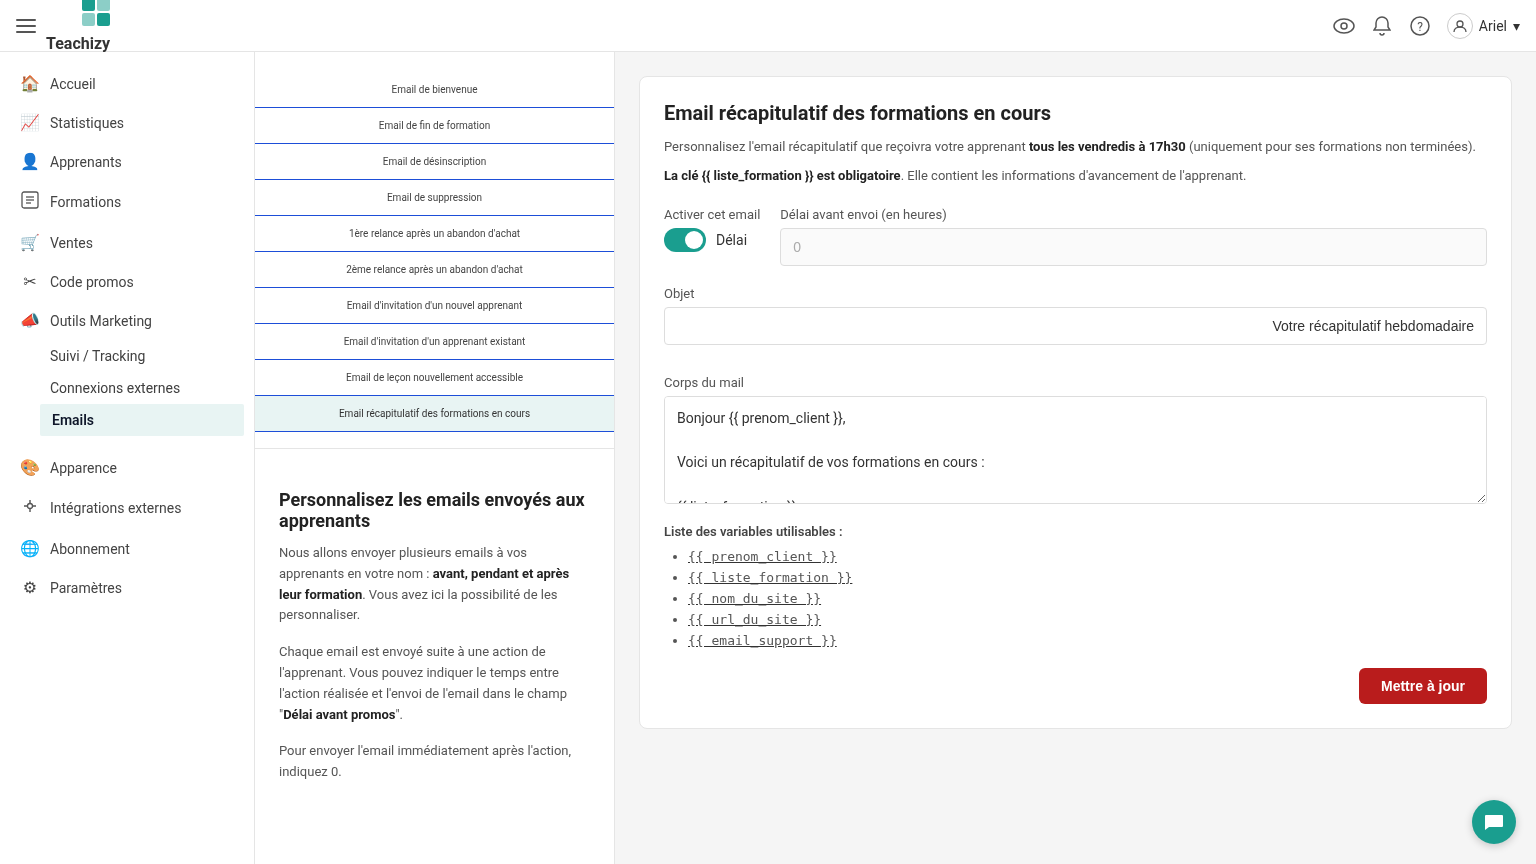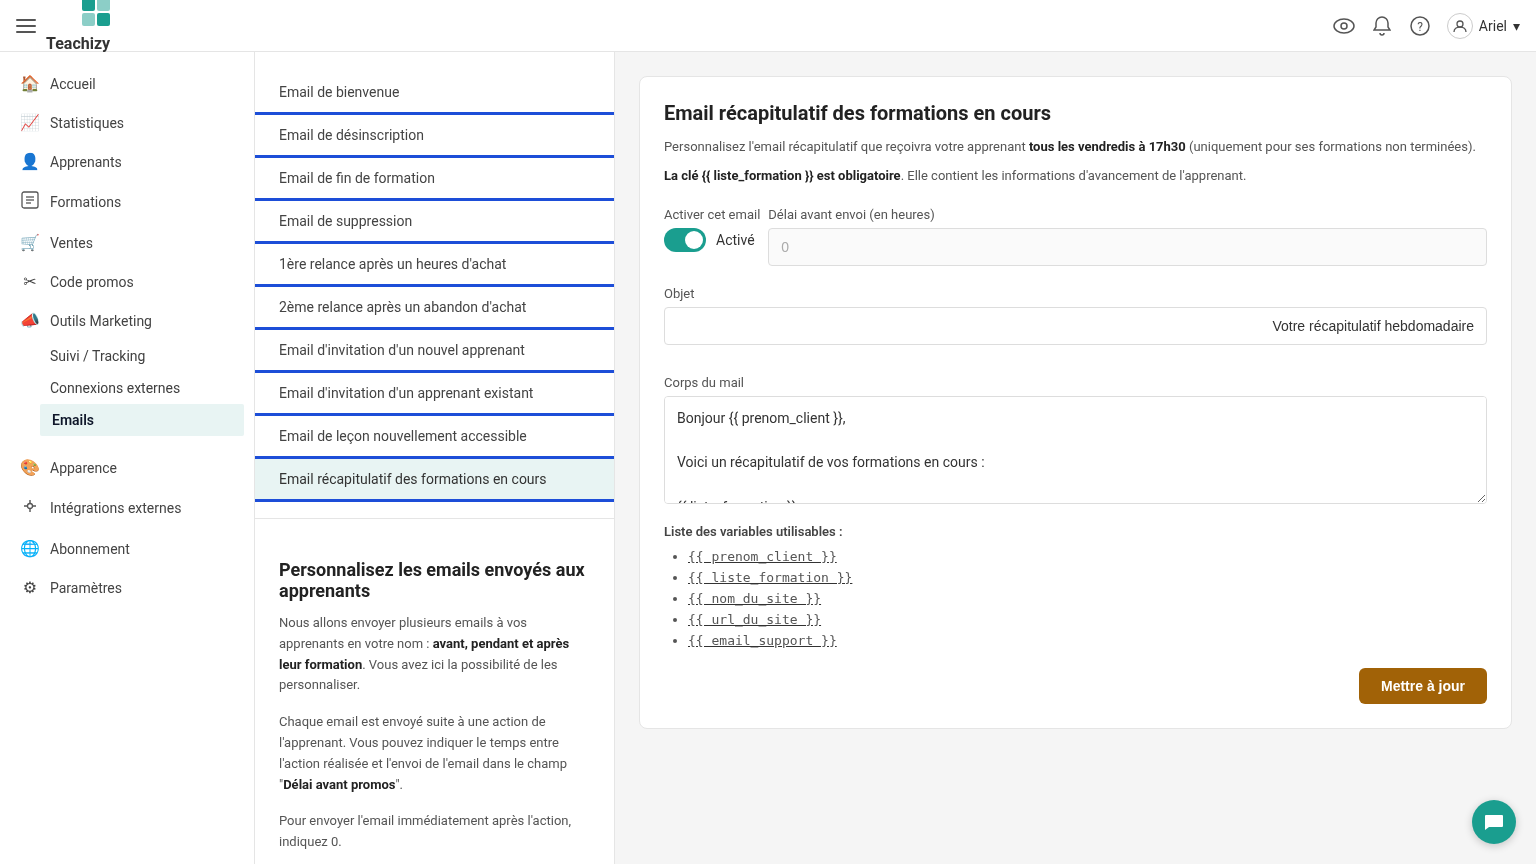--- a/index.html
+++ b/index.html
@@ -33,41 +33,41 @@
     }
     .sidebar-icon { font-size: 16px; width: 20px; text-align: center; flex-shrink: 0; }
     .sidebar-sub { padding: 8px 20px 8px 50px; cursor: pointer; color: #404040; font-size: 14px; }
     .sidebar-sub.active { background: #e8f4f3; color: #0f172a; font-weight: 600; border-radius: 2px; margin: 0 10px 0 40px; padding: 8px 12px; }
 
     
     .content { flex: 1; display: flex; overflow: hidden; background: #f5f5f5; }
 
     
     .middle-panel { width: 360px; background: #fff; border-right: 1px solid #e5e5e5; overflow-y: auto; padding: 20px 0; flex-shrink: 0; }
-    .email-list-item { padding: 12px 24px; cursor: pointer; color: #444; font-size: 14px; border-bottom: 3px solid #1d4ed8; }
+    .email-list-item { padding: 12px 24px; cursor: pointer; color: #444; font-size: 10px; border-bottom: 1px solid #1d4ed8; text-align: center; }
     .email-list-item.selected { background: #e8f4f3; color: #333; }
     .email-list-divider { margin: 16px 0; border: none; border-top: 1px solid #e5e5e5; }
 
     
     .description-box { padding: 24px; }
     .description-title { font-size: 18px; font-weight: 700; color: #222; margin-bottom: 12px; }
     .description-text { font-size: 13px; color: #555; line-height: 1.6; }
     .description-text strong { color: #222; }
 
     
     .right-panel { flex: 1; overflow-y: auto; padding: 24px; }
     .card { background: #fff; border-radius: 8px; padding: 24px; border: 1px solid #e5e5e5; }
 
     .card-title { font-size: 20px; font-weight: 700; color: #222; margin-bottom: 12px; }
     .card-desc { font-size: 13px; color: #555; line-height: 1.6; margin-bottom: 8px; }
     .card-desc strong { color: #222; }
     .card-note { font-size: 13px; color: #555; margin-bottom: 20px; line-height: 1.6; }
     .card-note strong { color: #222; }
 
-    .form-row { display: flex; gap: 8px; margin-bottom: 20px; }
+    .form-row { display: flex; gap: 20px; margin-bottom: 20px; }
     .form-group { display: flex; flex-direction: column; gap: 6px; }
     .form-group-left { flex: 0 0 auto; }
     .form-group-right { flex: 1; }
 
     .form-label { font-size: 13px; color: #555; }
     .form-input { border: 1px solid #ddd; border-radius: 4px; padding: 8px 12px; font-size: 14px; color: #333; outline: none; }
     .delay-input { width: 100%; padding: 10px 12px; border: 1px solid #ddd; border-radius: 4px; font-size: 14px; color: #aaa; background: #fafafa; }
     .subject-input { width: 100%; padding: 10px 12px; border: 1px solid #ddd; border-radius: 4px; font-size: 14px; color: #333; text-align: right; }
 
     .toggle-row { display: flex; align-items: center; gap: 10px; }
@@ -77,21 +77,21 @@
     .toggle-slider:before { position: absolute; content: ""; height: 18px; width: 18px; left: 3px; bottom: 3px; background: white; border-radius: 50%; transition: 0.3s; transform: translateX(18px); }
     .toggle-label { font-size: 14px; color: #333; }
 
     .textarea-body { width: 100%; height: 108px; border: 1px solid #ddd; border-radius: 4px; padding: 10px 12px; font-size: 14px; color: #333; resize: vertical; font-family: inherit; line-height: 1.6; }
 
     .variables-title { font-size: 13px; font-weight: 600; color: #444; margin-bottom: 10px; }
     .variables-list { list-style: disc; padding-left: 24px; text-decoration: underline; }
     .variables-list li { font-size: 13px; color: #555; margin-bottom: 6px; font-family: monospace; }
 
     .card-footer { display: flex; justify-content: flex-end; margin-top: 20px; }
-    .btn-update { background: #a16207; color: #fff; border: none; border-radius: 6px; padding: 10px 22px; font-size: 14px; font-weight: 600; cursor: pointer; }
+    .btn-update { background: #b91c1c; color: #fff; border: none; border-radius: 6px; padding: 10px 22px; font-size: 14px; font-weight: 600; cursor: pointer; }
 
     
     .chat-bubble { position: fixed; bottom: 20px; right: 20px; width: 44px; height: 44px; background: #1a9e8f; border-radius: 50%; display: flex; align-items: center; justify-content: center; cursor: pointer; color: white; font-size: 20px; box-shadow: 0 2px 8px rgba(0,0,0,0.2); }
   </style>
 </head>
 <body>
 
 <nav class="navbar">
   <div class="navbar-left">
     <div class="hamburger">
@@ -213,30 +213,30 @@
   </aside>
 
   <div class="content">
 
     <div class="middle-panel">
 
       <div class="email-list-item">
         <span>Email de bienvenue</span>
       </div>
       <div class="email-list-item">
+        <span>Email de fin de formation</span>
+      </div>
+      <div class="email-list-item">
         <span>Email de désinscription</span>
       </div>
       <div class="email-list-item">
-        <span>Email de fin de formation</span>
-      </div>
-      <div class="email-list-item">
         <span>Email de suppression</span>
       </div>
       <div class="email-list-item">
-        <span>1ère relance après un heures d'achat</span>
+        <span>1ère relance après un abandon d'achat</span>
       </div>
       <div class="email-list-item">
         <span>2ème relance après un abandon d'achat</span>
       </div>
       <div class="email-list-item">
         <span>Email d'invitation d'un nouvel apprenant</span>
       </div>
       <div class="email-list-item">
         <span>Email d'invitation d'un apprenant existant</span>
       </div>
@@ -278,21 +278,21 @@
         </p>
 
         <div class="form-row">
           <div class="form-group form-group-left">
             <label class="form-label">Activer cet email</label>
             <div class="toggle-row">
               <label class="toggle">
                 <input type="checkbox" checked="" style="">
                 <span class="toggle-slider"></span>
               </label>
-              <span class="toggle-label">Activé</span>
+              <span class="toggle-label">Délai</span>
             </div>
           </div>
           <div class="form-group form-group-right">
             <label class="form-label">Délai avant envoi (en heures)</label>
             <input type="text" class="delay-input form-input" value="0" style="">
           </div>
         </div>
 
         <div class="form-group" style="margin-bottom:30px">
           <label class="form-label">Objet</label>

